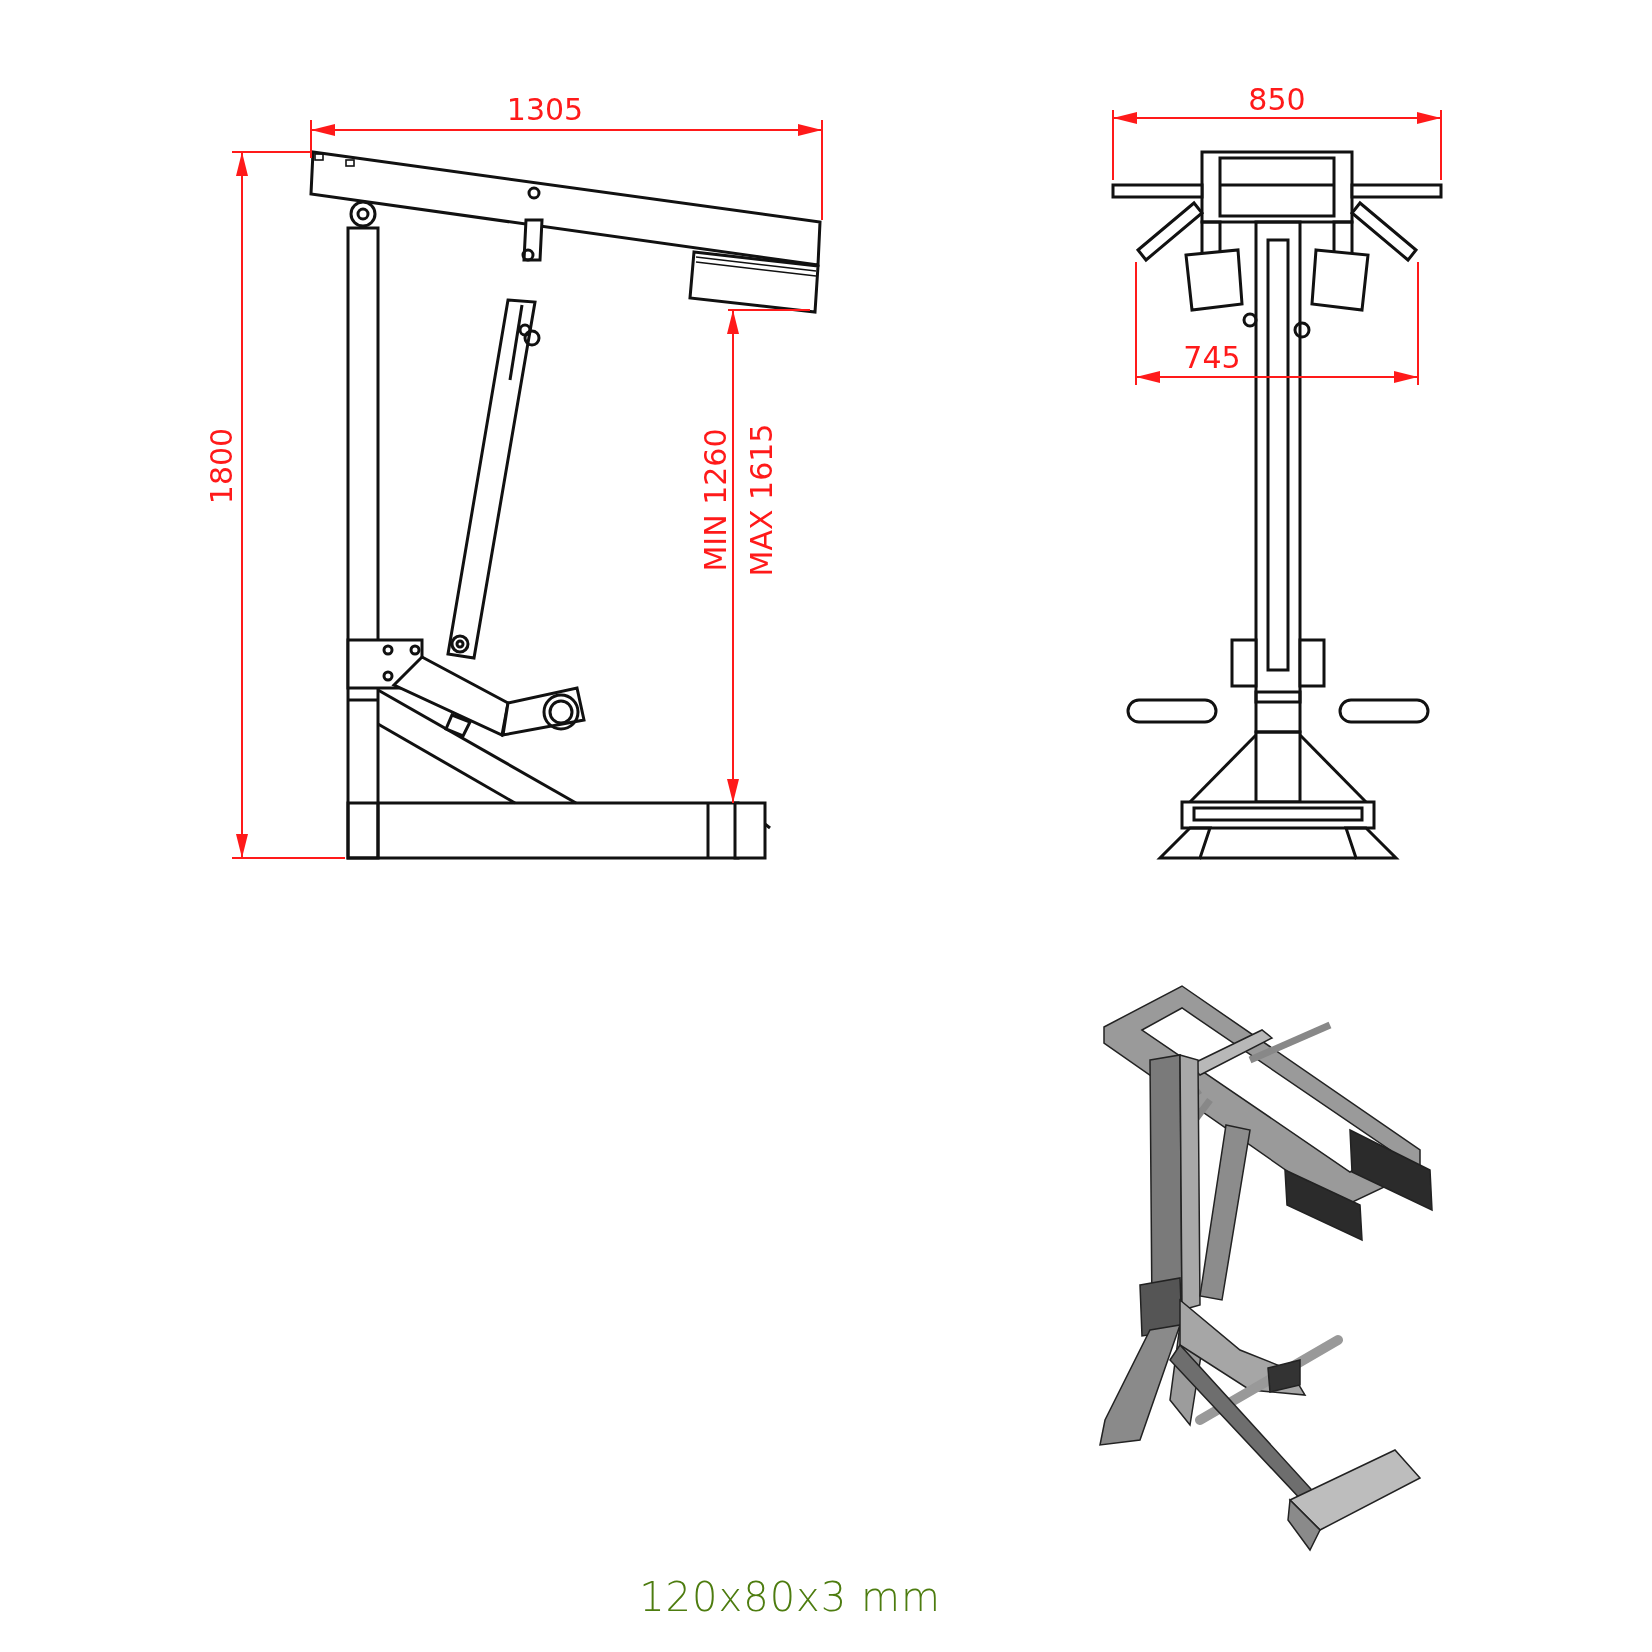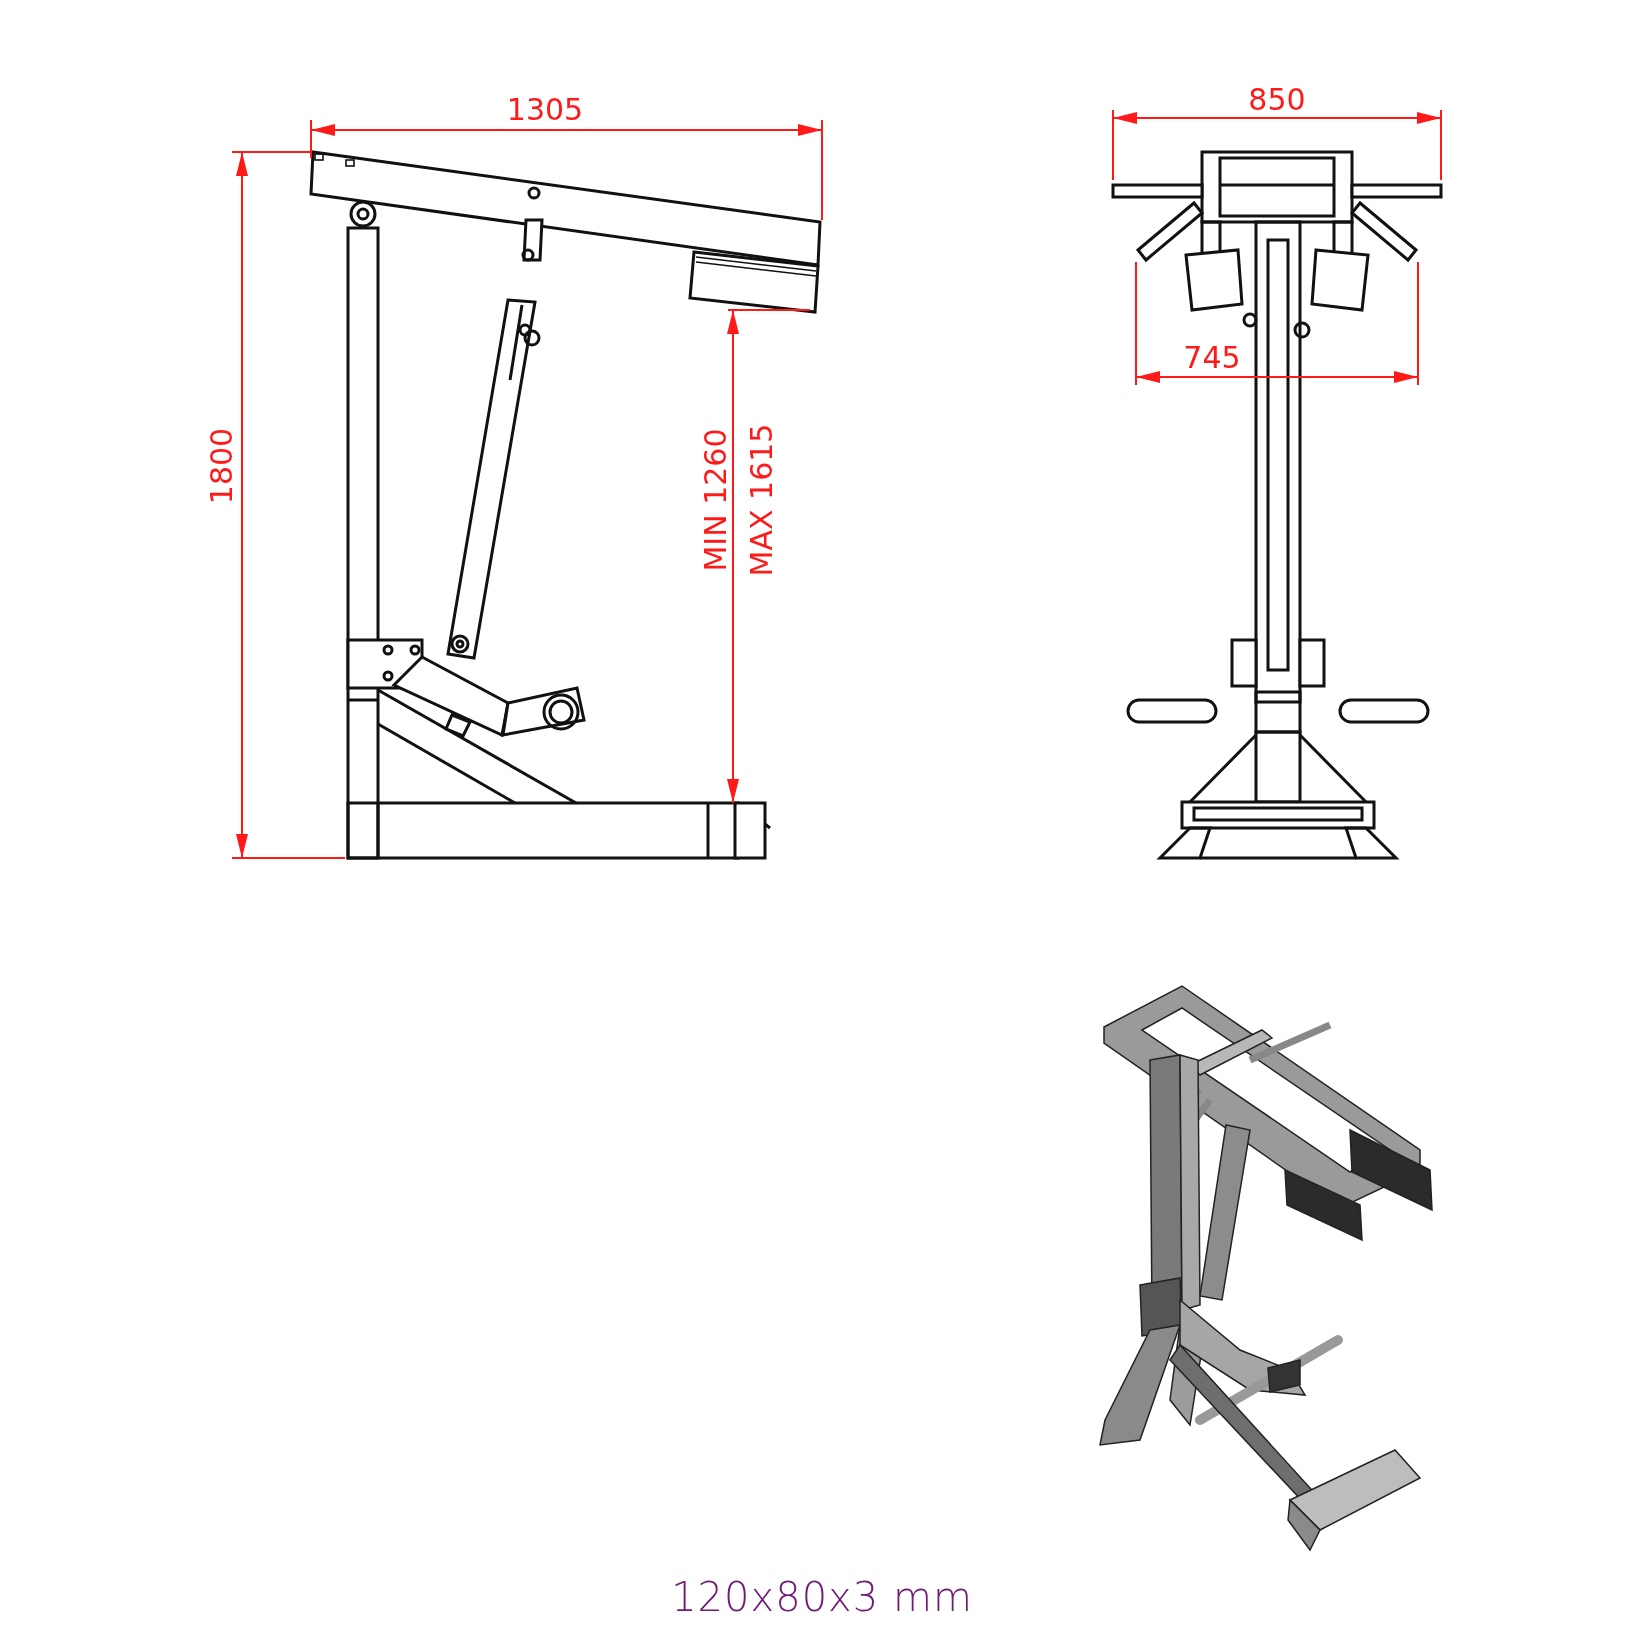--- a/index.html
+++ b/index.html
@@ -1,19 +1,19 @@
 <!DOCTYPE html>
 <html><head>
 <meta charset="utf-8">
 <style>
   html, body { margin:0; padding:0; background:#ffffff; }
   body { width:1652px; height:1652px; position:relative; overflow:hidden; font-family:"DejaVu Sans", sans-serif; }
   #drawing { position:absolute; left:0; top:0; width:1652px; height:1652px; }
   .dim-text { font-family:"DejaVu Sans", sans-serif; font-size:30px; fill:#ff1a1a; font-weight:normal; }
-  .caption { position:absolute; left:0; width:1580px; top:1574px; text-align:center; font-family:"DejaVu Sans", sans-serif; font-size:40px; font-weight:200; color:#701a75; letter-spacing:1px;padding-left:32px; }
+  .caption { position:absolute; left:0; width:1580px; top:1574px; text-align:center; font-family:"DejaVu Sans", sans-serif; font-size:40px; font-weight:200; color:#4d7c0f; letter-spacing:1px; }
   .ln { stroke:#111; stroke-width:3; fill:none; }
   .lnf { stroke:#111; stroke-width:3; fill:#fff; }
   .thin { stroke:#111; stroke-width:1.6; fill:none; }
   .dim { stroke:#ff1a1a; stroke-width:2; fill:none; }
   .arr { fill:#ff1a1a; stroke:none; }
 </style>
 </head>
 <body>
 
 <svg id="drawing" viewBox="0 0 1652 1652" xmlns="http://www.w3.org/2000/svg">

